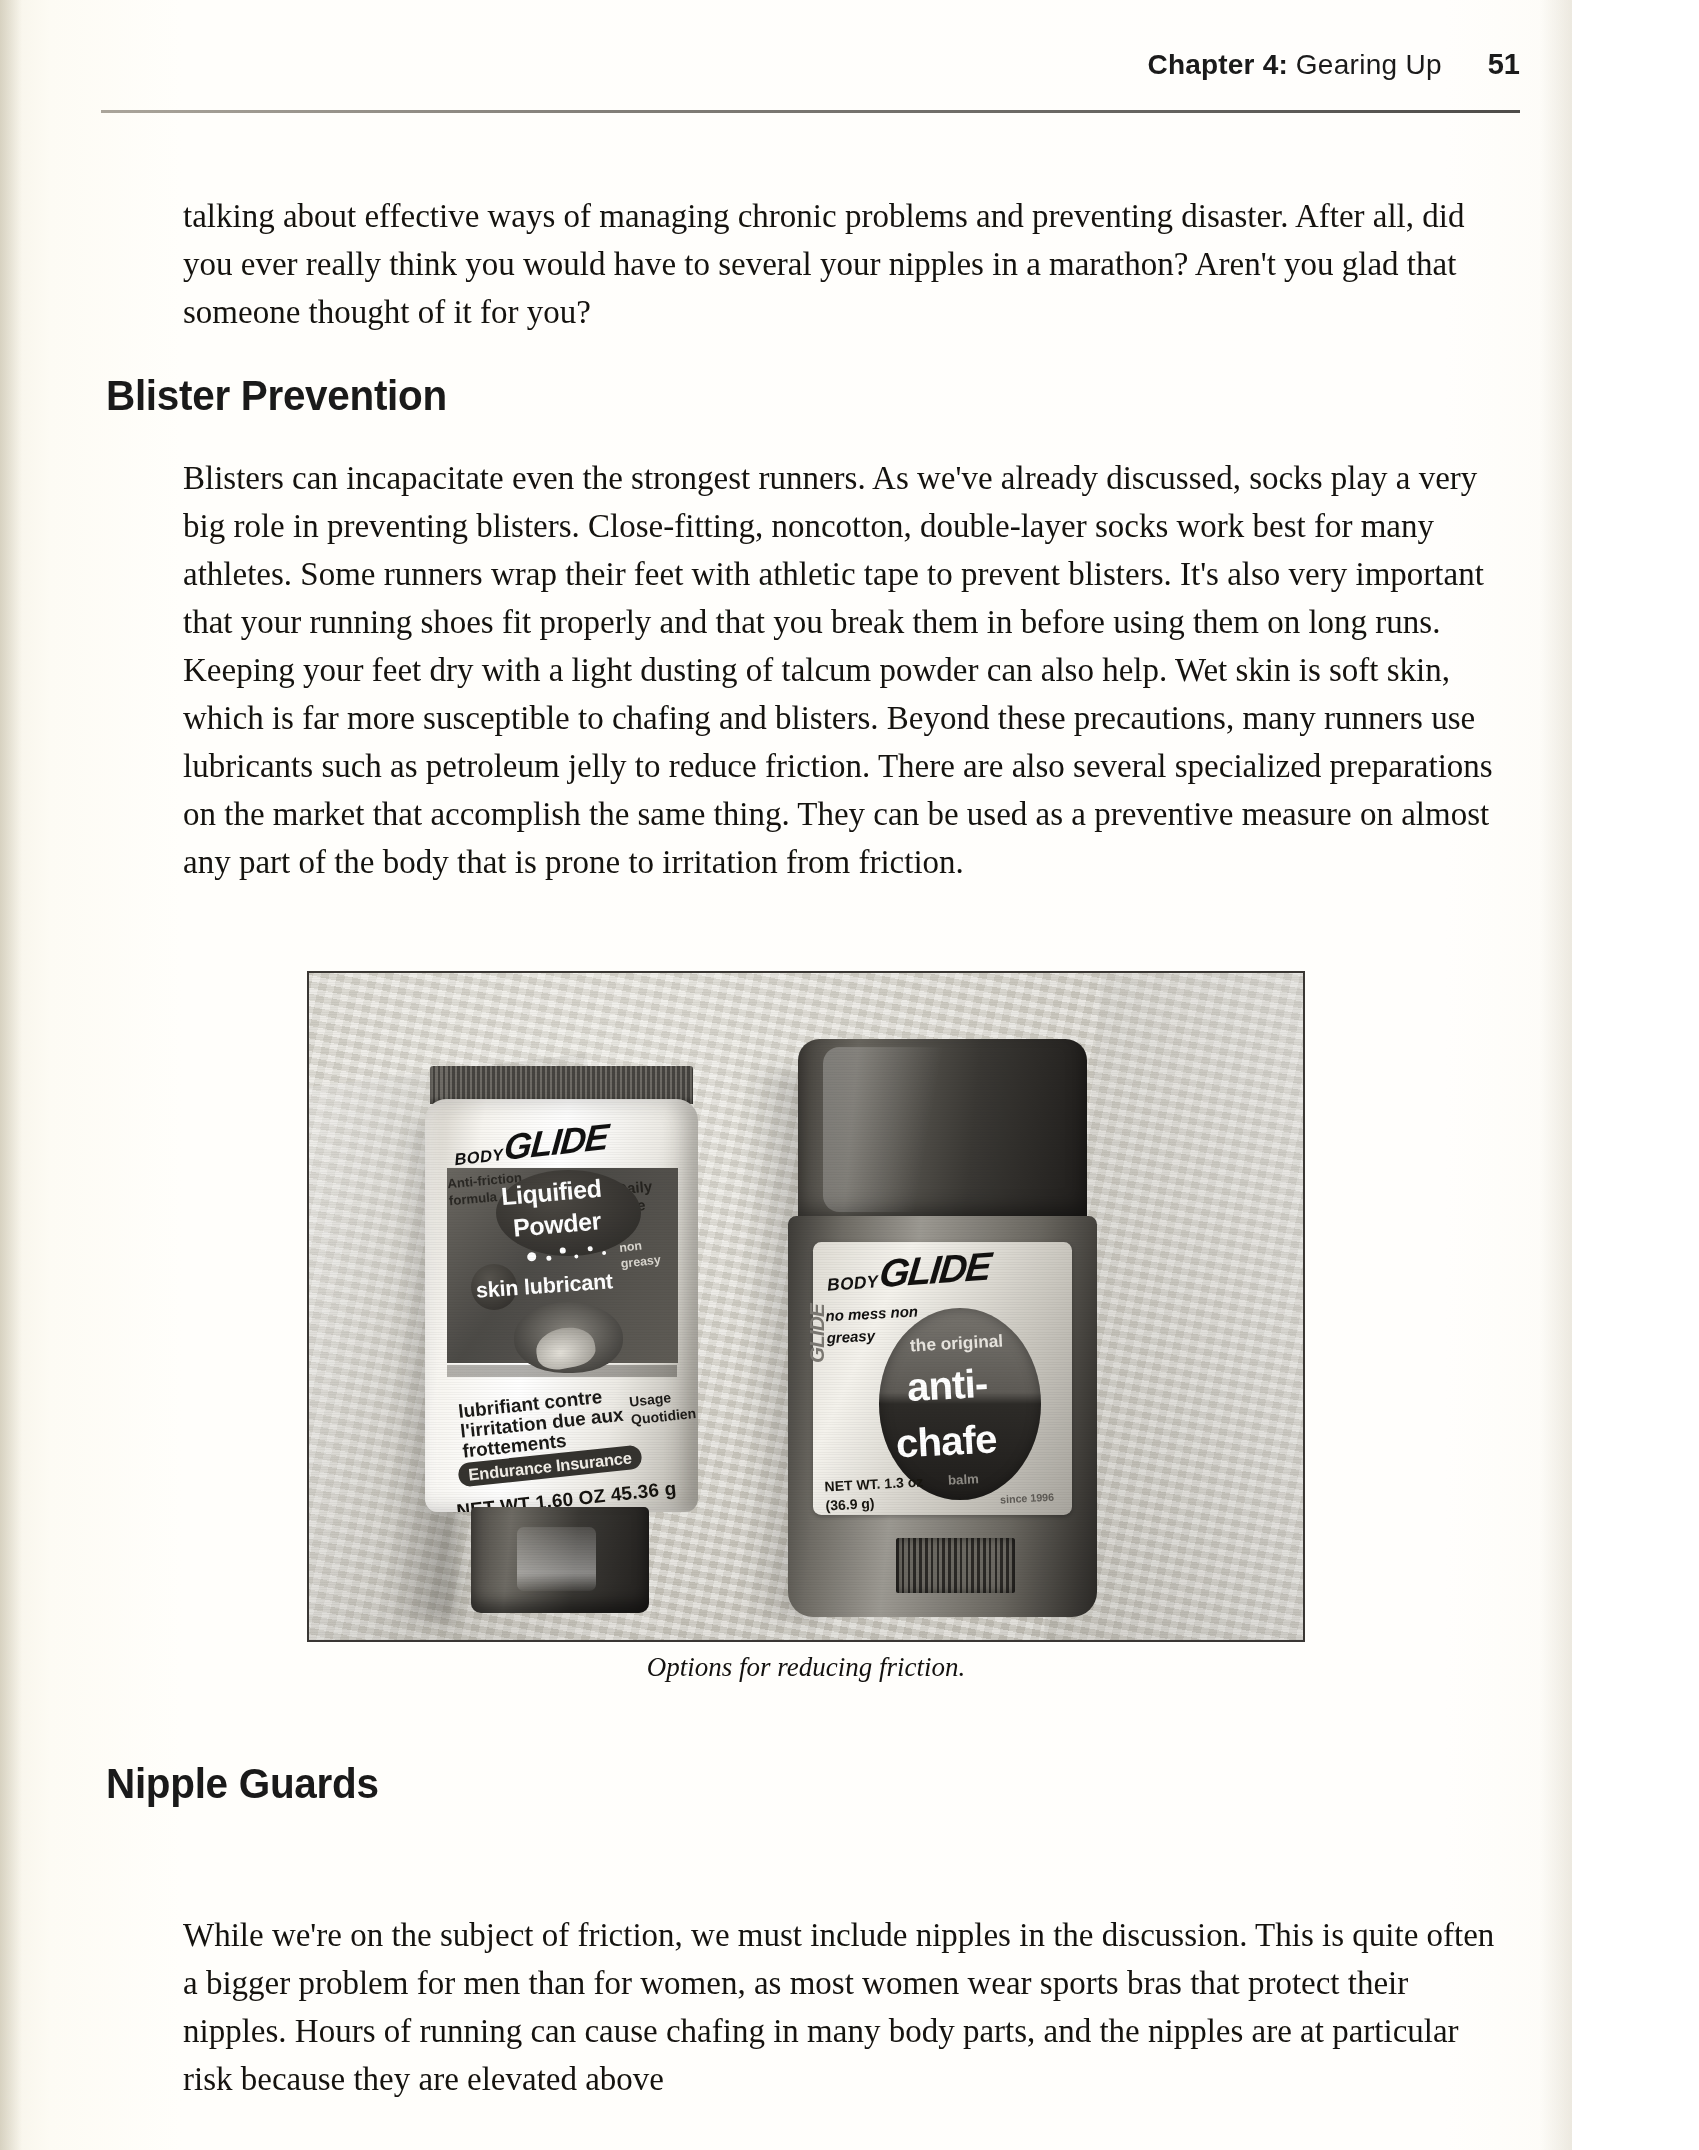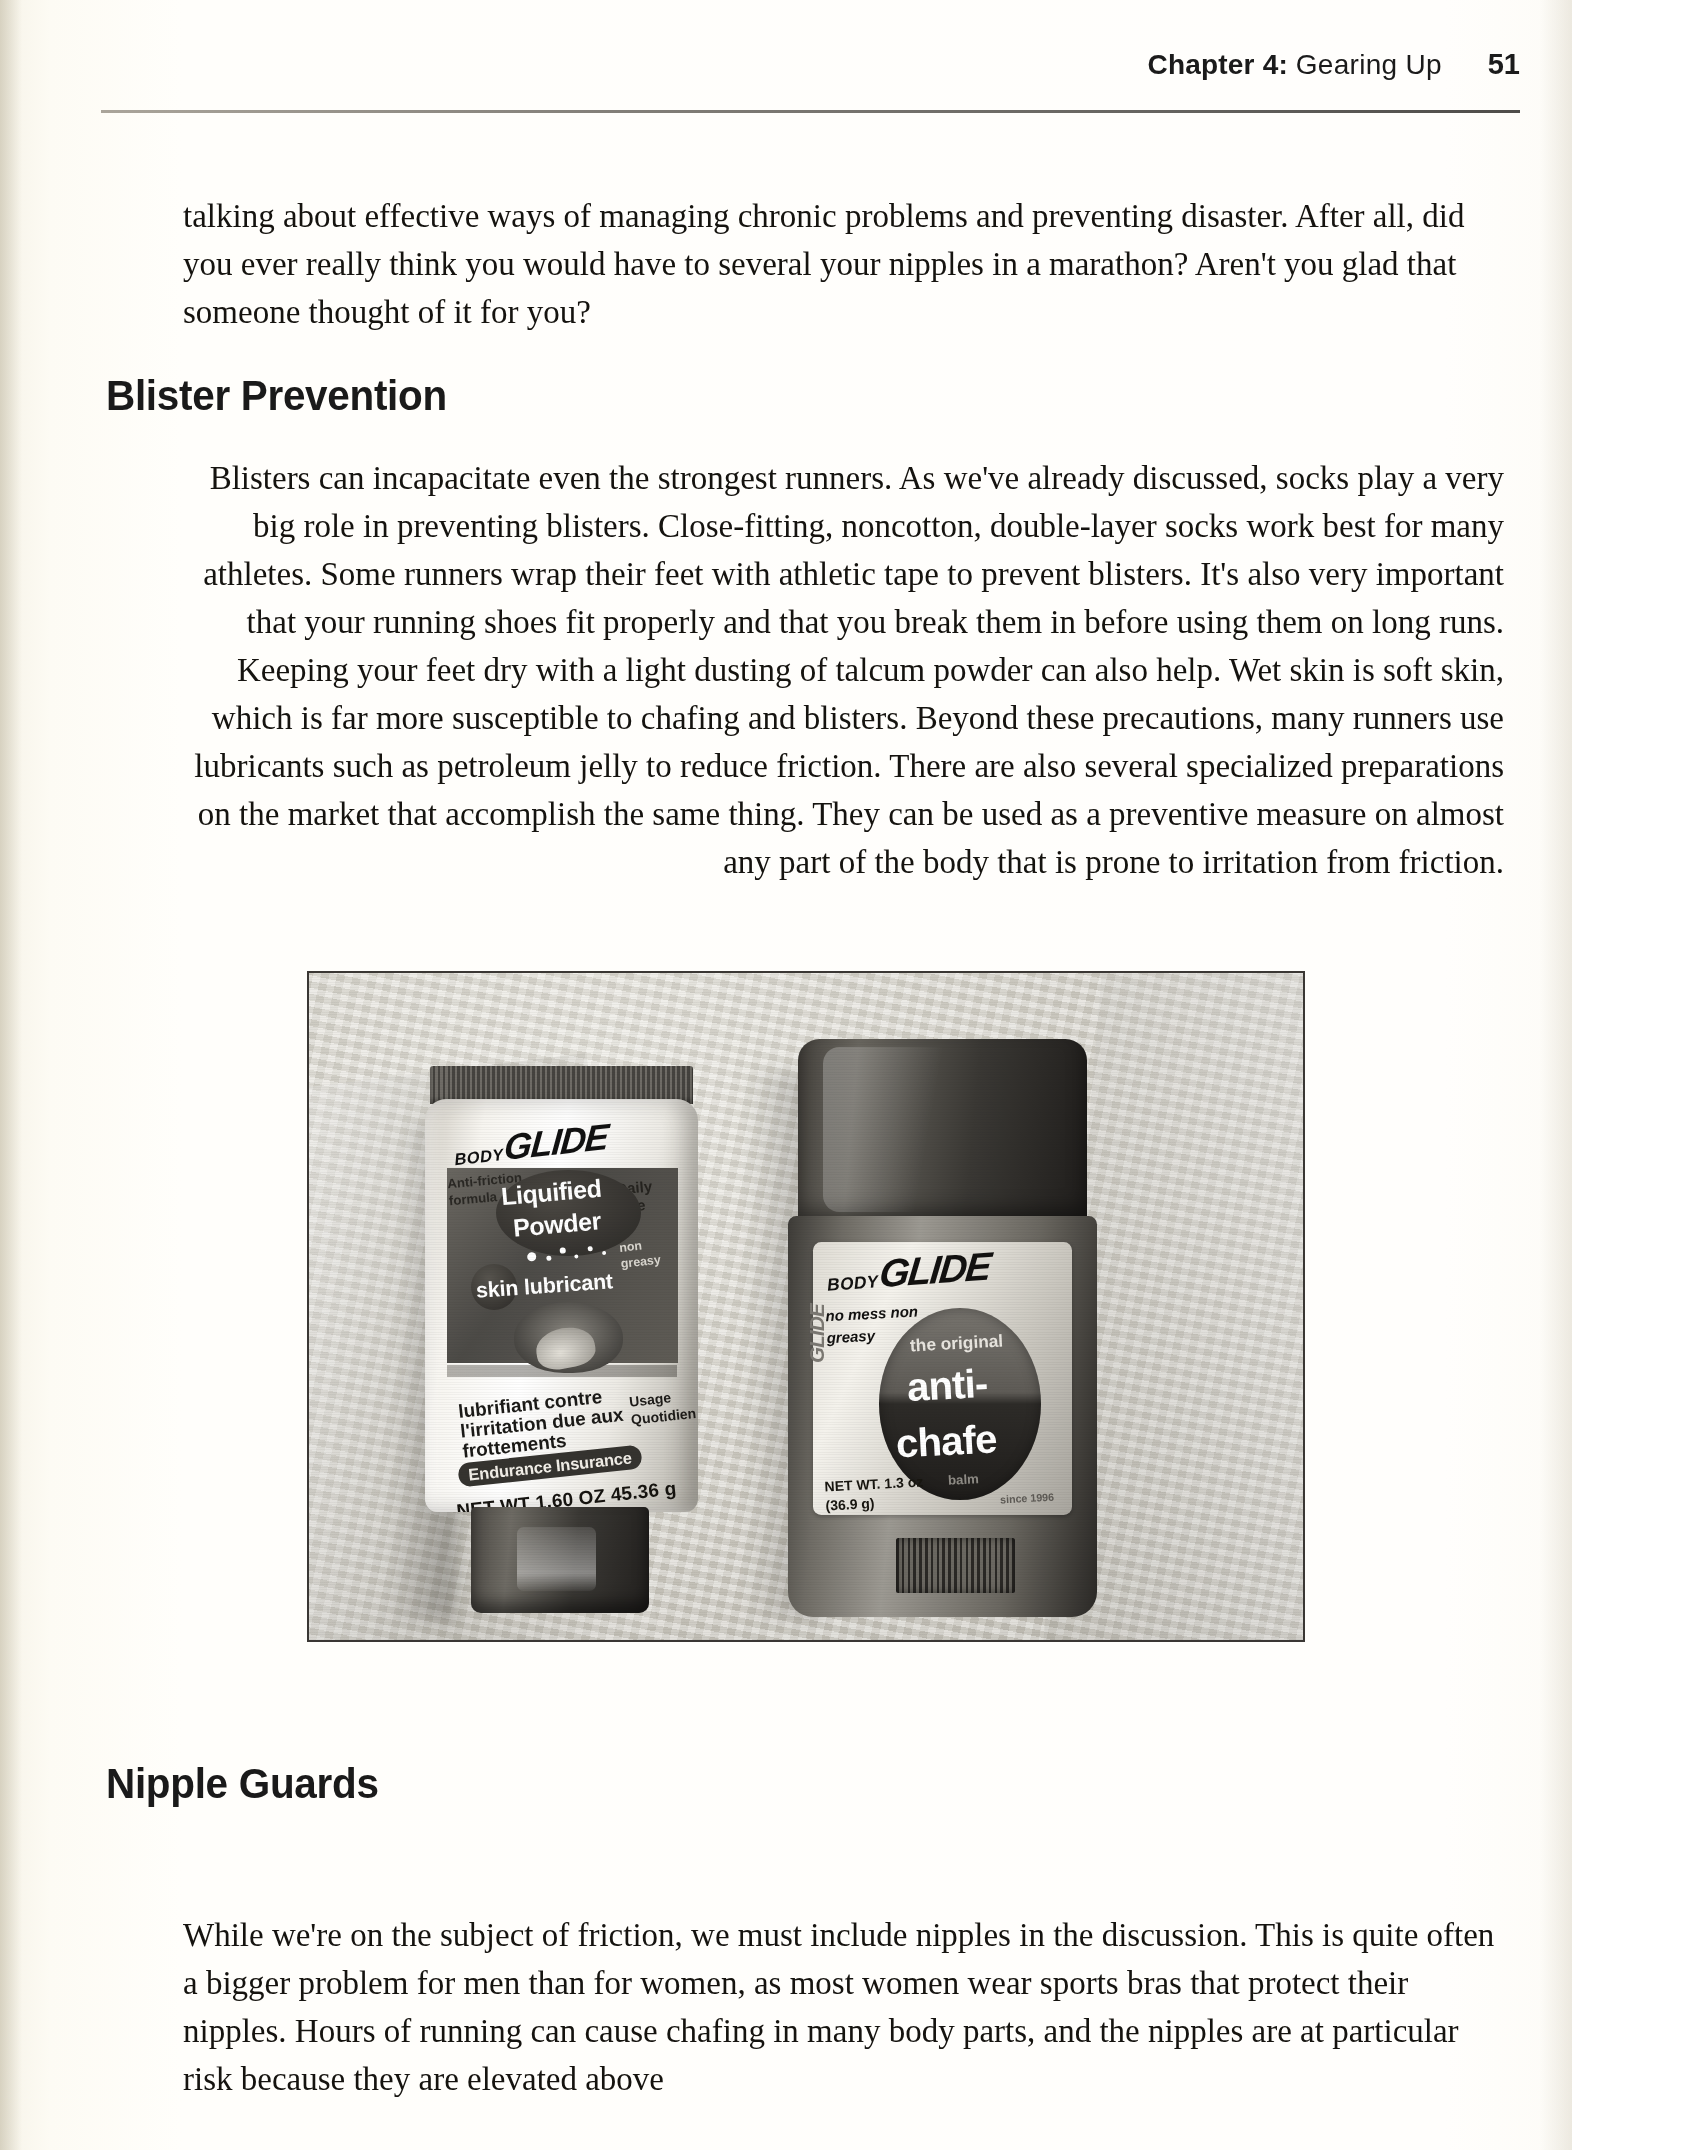--- a/index.html
+++ b/index.html
@@ -81,21 +81,21 @@
     width: 1321px;
     font-size: 33px;
     line-height: 48px;
     color: #15130f;
     text-align: left;
     font-family: "Liberation Serif", serif;
   }
   .body-col p { margin: 0; }
 
   #para-intro { top: 192px; }
-  #para-blisters { top: 454px; text-align: right; }
+  #para-blisters { top: 454px; }
   #para-nipples { top: 1911px; }
 
   
   .section-heading {
     position: absolute;
     left: 106px;
     font-family: "Liberation Sans", sans-serif;
     font-weight: bold;
     font-size: 43px;
     letter-spacing: -0.3px;
@@ -491,20 +491,21 @@
         <div class="stick-text stick-balm">balm</div>
         <div class="stick-text stick-netwt">NET WT. 1.3 oz (36.9 g)</div>
         <div class="stick-text stick-since">since 1996</div>
         <div class="stick-dial"></div>
       </div>
 
       <div class="photo-grain"></div>
     </div>
   </div>
 
+  <div class="caption">Options for reducing friction.</div>
 
   <div class="section-heading" id="heading-nipple">Nipple Guards</div>
 
   <div class="body-col" id="para-nipples">
     <p>While we're on the subject of friction, we must include nipples in the discussion. This is quite often a bigger problem for men than for women, as most women wear sports bras that protect their nipples. Hours of running can cause chafing in many body parts, and the nipples are at particular risk because they are elevated above</p>
   </div>
 </div>
 
 
 </body></html>

